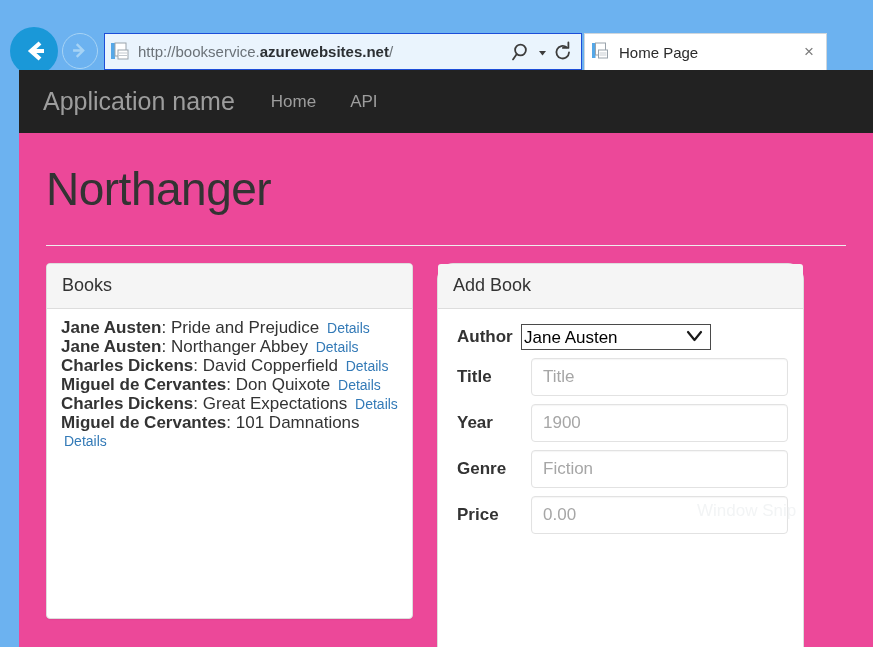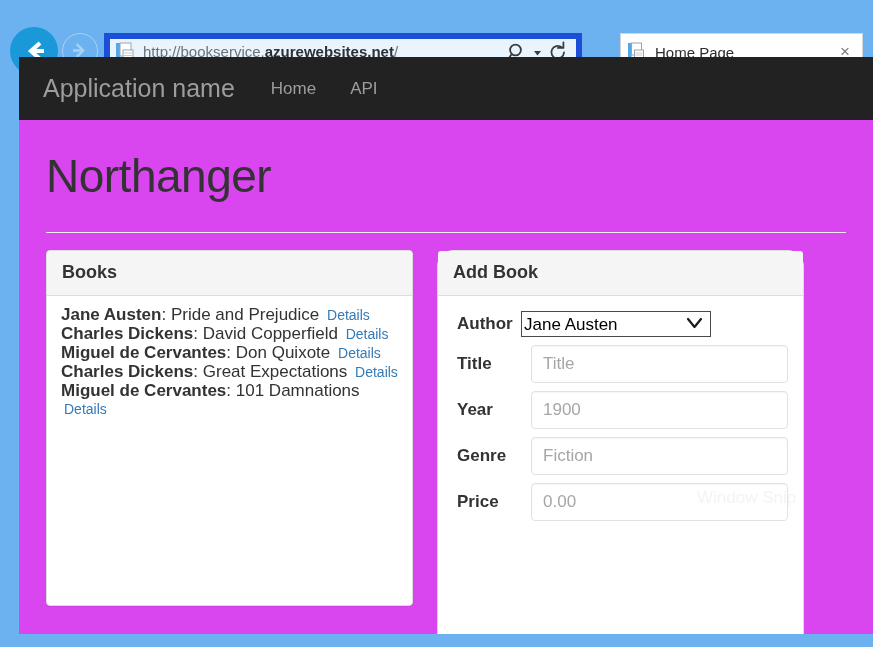--- a/index.html
+++ b/index.html
@@ -45,21 +45,21 @@
     background: transparent;
     border: 1.5px solid #a6d3f5;
   }
   .nav-btn svg { display: block; }
 
   #address-bar {
     position: absolute;
     left: 104px; top: 33px;
     width: 478px; height: 37px;
     background: #eaf4fd;
-    border: 6px solid #1d4ed8;
+    border: 1px solid #1d4ed8;
     box-sizing: border-box;
     display: flex;
     align-items: center;
   }
   #address-favicon {
     margin-left: 4px;
     width: 22px; height: 24px;
     flex: 0 0 auto;
   }
   #address-text {
@@ -76,21 +76,21 @@
     display: flex;
     align-items: center;
     gap: 2px;
     padding-right: 6px;
   }
   .addr-icon { width: 24px; height: 26px; }
   .caret-icon { width: 13px; height: 24px; }
 
   #tab-strip {
     position: absolute;
-    left: 620px; top: 33px;
+    left: 584px; top: 33px;
     width: 243px; height: 37px;
   }
   #tab-home-page {
     position: absolute;
     left: 0; top: 0;
     width: 243px; height: 37px;
     background: #ffffff;
     border: 1px solid #cfd6dc;
     border-bottom: none;
     box-sizing: border-box;
@@ -112,23 +112,23 @@
     color: #7b7b7b;
     font-size: 17px;
     line-height: 26px;
     text-align: center;
     margin-right: 4px;
   }
 
   
   #page-viewport {
     position: absolute;
-    left: 19px; top: 57px;
+    left: 19px; top: 70px;
     width: 854px; height: 577px;
-    background: #d946ef;
+    background: #ec4899;
     overflow: hidden;
   }
 
   #navbar {
     height: 63px;
     background: #222222;
     display: flex;
     align-items: center;
     padding-left: 24px;
     box-sizing: border-box;
@@ -175,21 +175,21 @@
   .panel-heading {
     background: #f5f5f5;
     border-bottom: 1px solid #dddddd;
     border-radius: 3px 3px 0 0;
     padding: 11px 15px 12px 15px;
   }
   .panel-title {
     font-size: 18px;
     color: #333333;
     margin: 0;
-    font-weight: bold;
+    font-weight: normal;
   }
   .panel-body { padding: 15px; }
 
   #books-panel { width: 367px; height: 356px; }
   #books-panel .panel-body { padding: 10px 14px 14px 14px; }
 
   .book-item {
     font-size: 17px;
     color: #333333;
     line-height: 18px;
@@ -353,20 +353,21 @@
     <hr id="heading-divider">
 
     <div id="panels-row">
 
       <div class="panel" id="books-panel">
         <div class="panel-heading">
           <h3 class="panel-title">Books</h3>
         </div>
         <div class="panel-body" id="books-list">
             <div class="book-item"><span class="book-author">Jane Austen</span><span>: </span><span>Pride and Prejudice</span> <a class="details-link" href="#">Details</a></div>
+            <div class="book-item"><span class="book-author">Jane Austen</span><span>: </span><span>Northanger Abbey</span> <a class="details-link" href="#">Details</a></div>
             <div class="book-item"><span class="book-author">Charles Dickens</span><span>: </span><span>David Copperfield</span> <a class="details-link" href="#">Details</a></div>
             <div class="book-item"><span class="book-author">Miguel de Cervantes</span><span>: </span><span>Don Quixote</span> <a class="details-link" href="#">Details</a></div>
             <div class="book-item"><span class="book-author">Charles Dickens</span><span>: </span><span>Great Expectations</span> <a class="details-link" href="#">Details</a></div>
             <div class="book-item"><span class="book-author">Miguel de Cervantes</span><span>: </span><span>101 Damnations</span> <a class="details-link" href="#">Details</a></div>
           </div>
       </div>
 
       <div class="panel" id="addbook-panel">
         <div class="panel-heading">
           <h3 class="panel-title">Add Book</h3>

